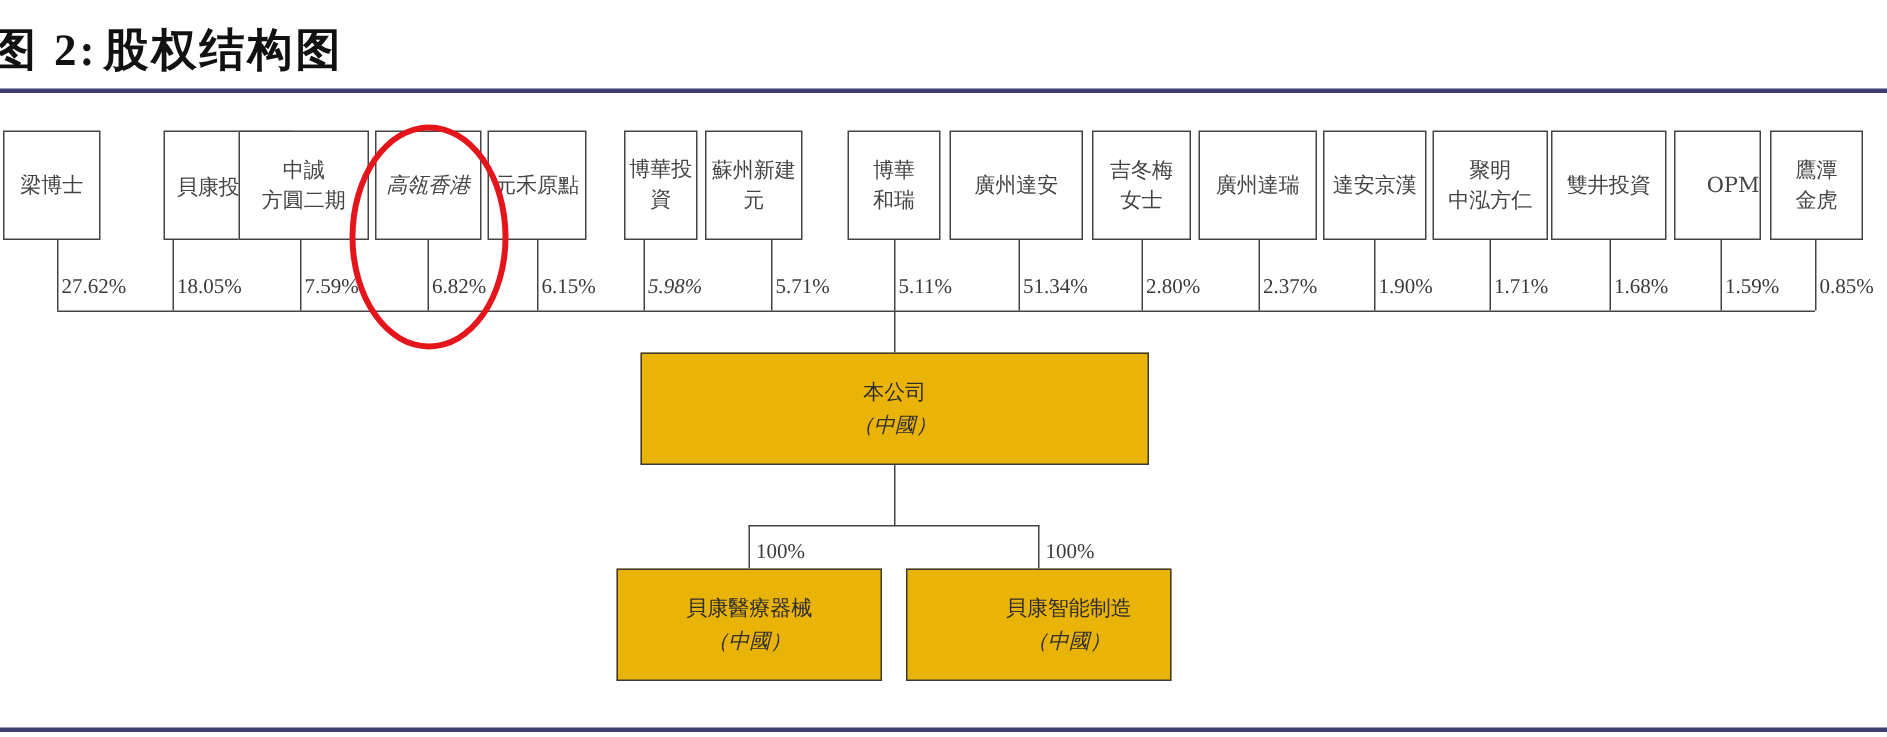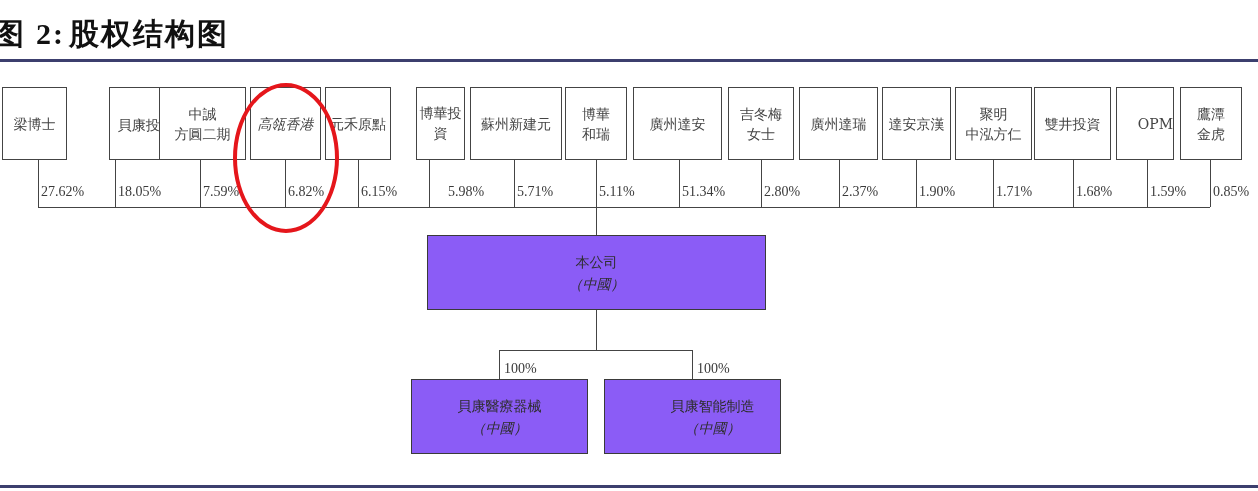--- a/index.html
+++ b/index.html
@@ -14,21 +14,21 @@
   .rule.bottom { top: 485px; }
   .shareholder { position: absolute; top: 87px; height: 73px; box-sizing: border-box;
                  border: 1.5px solid #444; background: #fff; display: flex; align-items: center;
                  justify-content: center; text-align: center; font-size: 14px; line-height: 20px;
                  color: #444; }
   .shareholder sup { font-size: 8px; vertical-align: 5px; }
   .vline { position: absolute; width: 0; border-left: 1.5px solid #444; }
   .hline { position: absolute; height: 0; border-top: 1.5px solid #444; }
   .pct { position: absolute; top: 184px; font-size: 14px; color: #3a3a3a; white-space: nowrap;
          font-family: "Liberation Serif", "DejaVu Serif", serif; }
-  .entity { position: absolute; box-sizing: border-box; border: 1.5px solid #3a3a3a; background: #8b5cf6;
+  .entity { position: absolute; box-sizing: border-box; border: 1.5px solid #3a3a3a; background: #eab308;
             display: flex; flex-direction: column; align-items: center; justify-content: center;
             font-size: 14px; line-height: 22px; color: #2e2e2e; }
   .entity .region { font-style: italic; }
   .sub-pct { position: absolute; font-size: 14px; color: #3a3a3a; font-family: "Liberation Serif", "DejaVu Serif", serif; }
   .highlight { position: absolute; left: 233px; top: 83px; width: 106px; height: 150px;
                border: 4px solid #e5161b; border-radius: 50%; box-sizing: border-box; }
 </style>
 </head>
 <body>
 
@@ -60,22 +60,22 @@
     <span class="pct" style="left: 288px;">6.82%</span>
     <div class="shareholder" style="left: 325px; width: 66px;">
       <div><span>元禾原點</span></div>
     </div>
     <div class="vline" style="left: 358px; top: 160px; height: 47px;"></div>
     <span class="pct" style="left: 361px;">6.15%</span>
     <div class="shareholder" style="left: 416px; width: 49px; font-family: Liberation Serif, serif;">
       <div><span>博華投資</span></div>
     </div>
     <div class="vline" style="left: 429px; top: 160px; height: 47px;"></div>
-    <span class="pct" style="left: 448px;">5.98%</span>
-    <div class="shareholder" style="left: 470px; width: 92px;">
+    <span class="pct" style="left: 432px; font-style: italic;">5.98%</span>
+    <div class="shareholder" style="left: 470px; width: 65px;">
       <div><span>蘇州新建元</span></div>
     </div>
     <div class="vline" style="left: 514px; top: 160px; height: 47px;"></div>
     <span class="pct" style="left: 517px;">5.71%</span>
     <div class="shareholder" style="left: 565px; width: 62px;">
       <div><span>博華</span><br><span>和瑞</span></div>
     </div>
     <div class="vline" style="left: 596px; top: 160px; height: 47px;"></div>
     <span class="pct" style="left: 599px;">5.11%</span>
     <div class="shareholder" style="left: 633px; width: 89px;">

